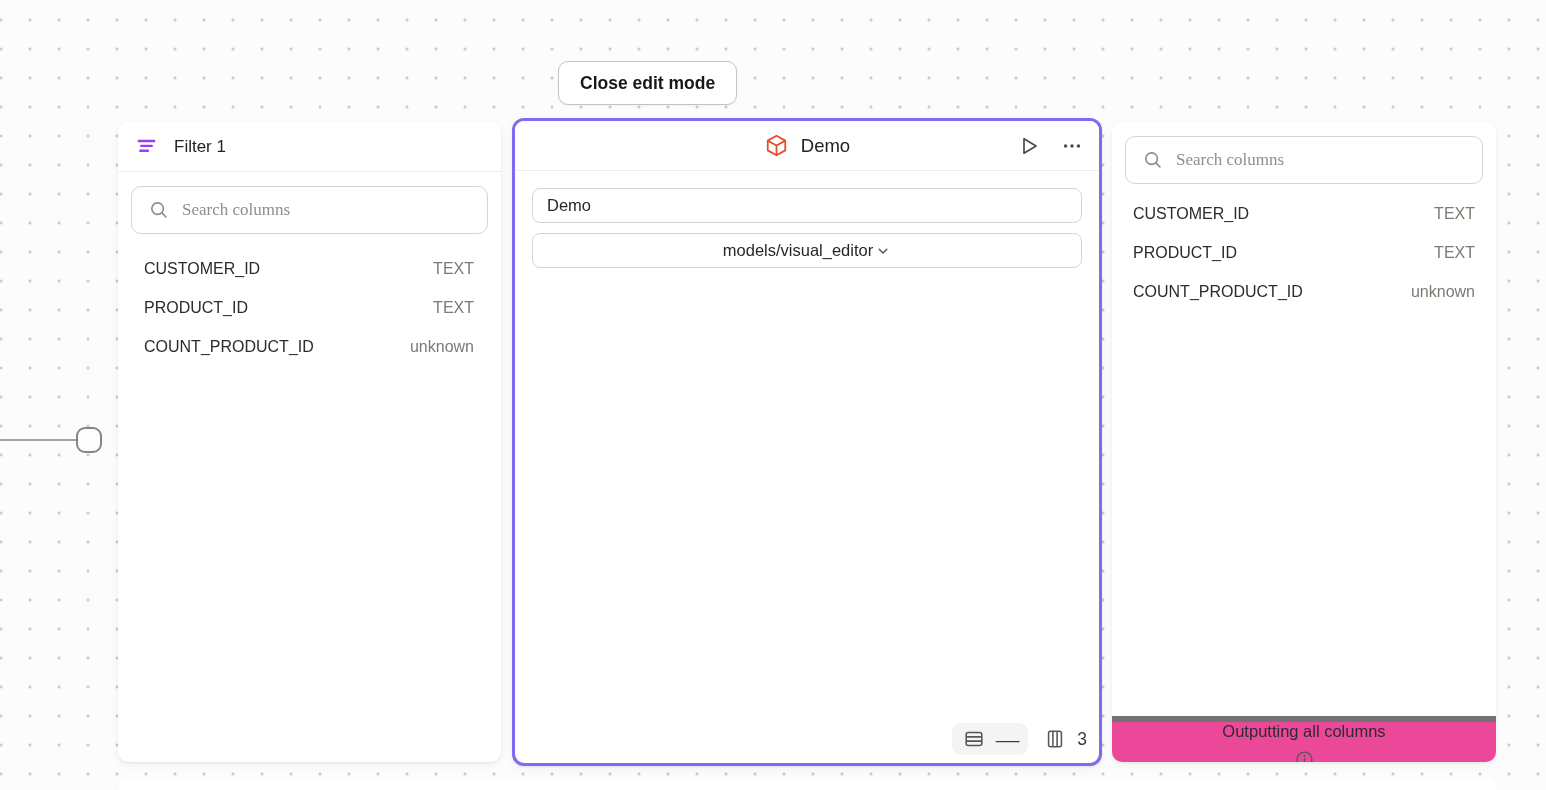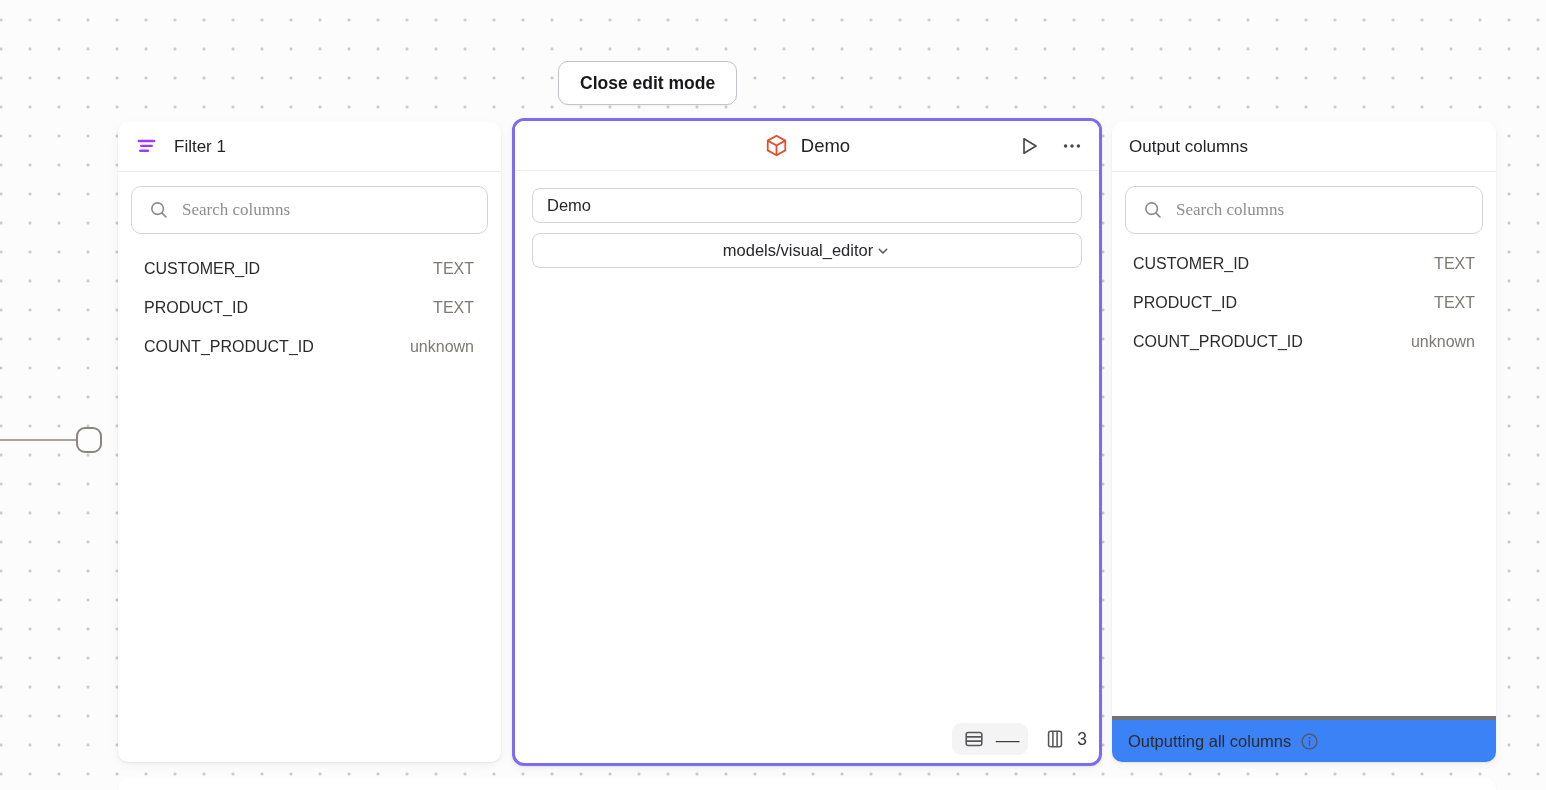--- a/index.html
+++ b/index.html
@@ -154,28 +154,29 @@
   .stat-group { display:flex; align-items:center; gap:11px; }
   .stat-num { font-size:17.5px; color:#3c3c40; }
   .dash { font-size:19px; color:#3c3c40; line-height:1; transform:scaleX(1.25); display:inline-block; }
 
   
   .output-panel { left:1112px; top:122px; width:384px; height:640px; }
   .output-footer {
     position:absolute;
     left:0; right:0; bottom:0;
     height:46px;
-    border-top:4px solid #737373;
+    border-top:6px solid #737373;
     display:flex;
     align-items:center;
     gap:8px;
     padding:0 16px;
     font-size:16.5px;
     color:#2c2c2f;
-    background:#3b82f6;
+    background:#ec4899;
+    flex-direction:column;
   }
 
   
   .edge-line {
     position:absolute;
     left:0; top:439px;
     width:77px; height:2px;
     background:#a6a19b;
   }
   .edge-handle {
@@ -302,23 +303,20 @@
           <rect x="5" y="3.5" width="14" height="17" rx="2.2" stroke="#565659" stroke-width="1.7"></rect>
           <path d="M9.7 3.5 V20.5 M14.3 3.5 V20.5" stroke="#565659" stroke-width="1.7"></path>
         </svg>
       </span>
       <span class="stat-num">3</span>
     </div>
   </div>
 </div>
 
 <div class="panel output-panel">
-  <div class="panel-header">
-    <span>Output columns</span>
-  </div>
   <div class="panel-body">
     <div class="search-box">
       <span style="display:flex;">
         <svg width="22" height="22" viewBox="0 0 24 24" fill="none">
           <circle cx="10.5" cy="10.5" r="6.3" stroke="#8a8a8e" stroke-width="1.8"></circle>
           <path d="M15.2 15.2 L19.6 19.6" stroke="#8a8a8e" stroke-width="1.8" stroke-linecap="round"></path>
         </svg>
       </span>
       <input type="text" placeholder="Search columns" style="">
     </div>

